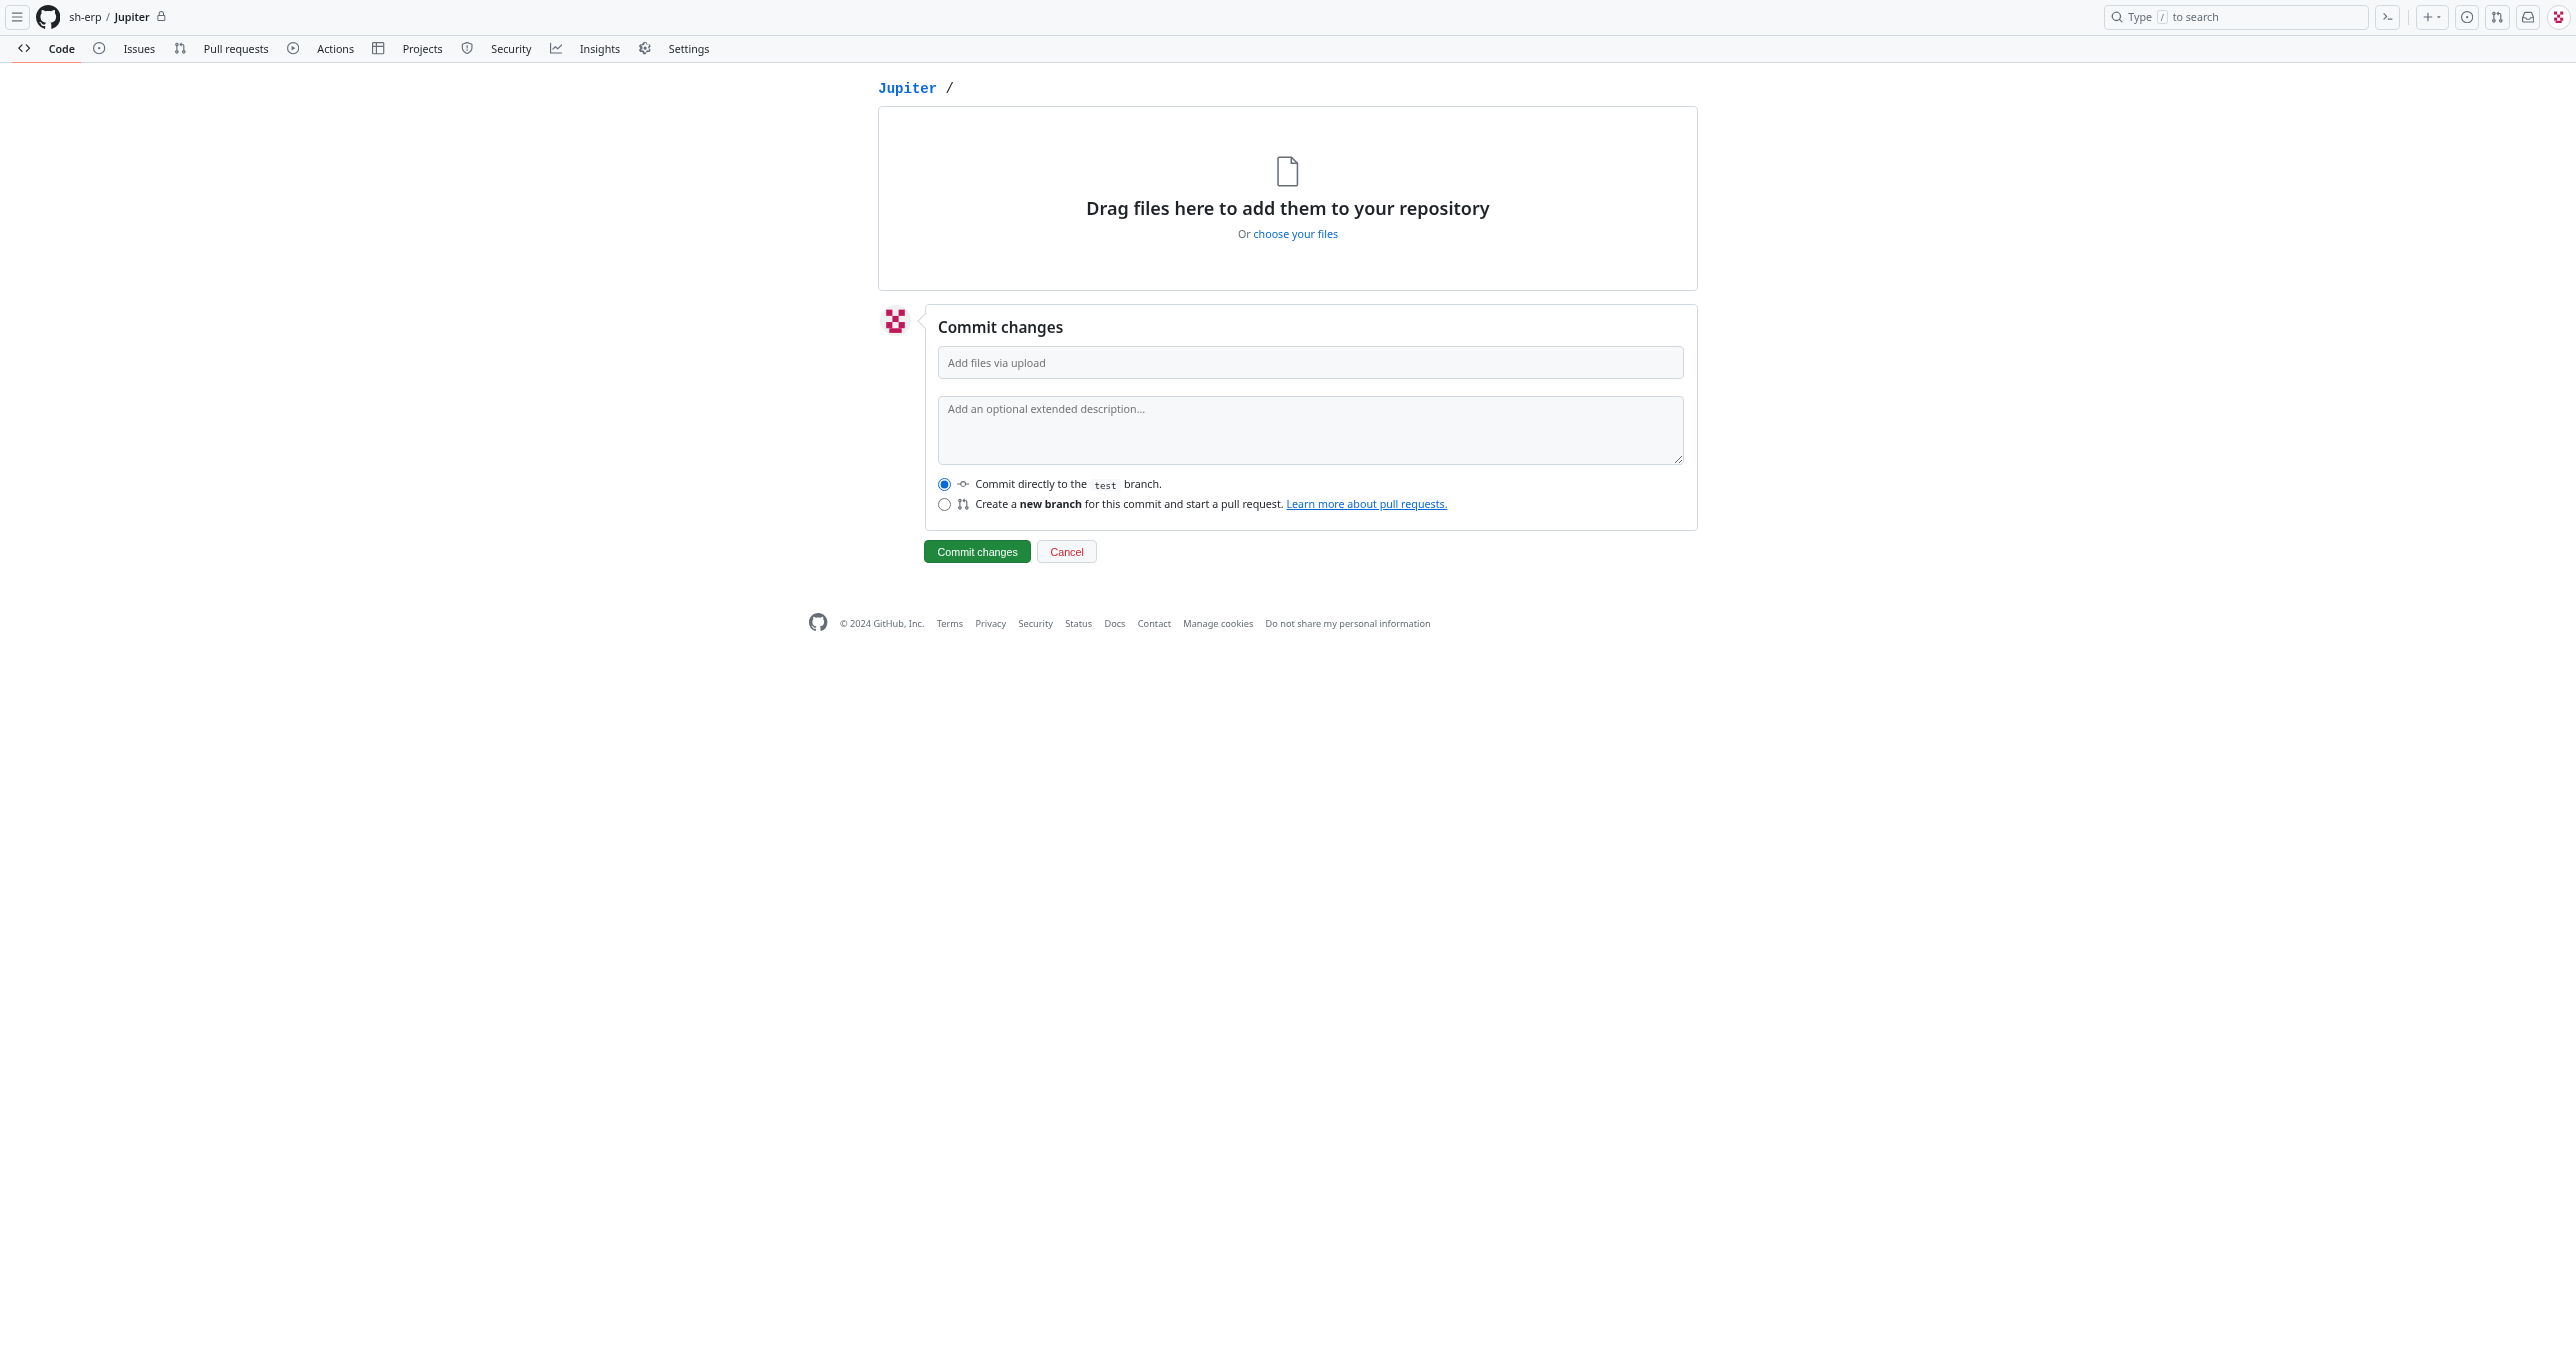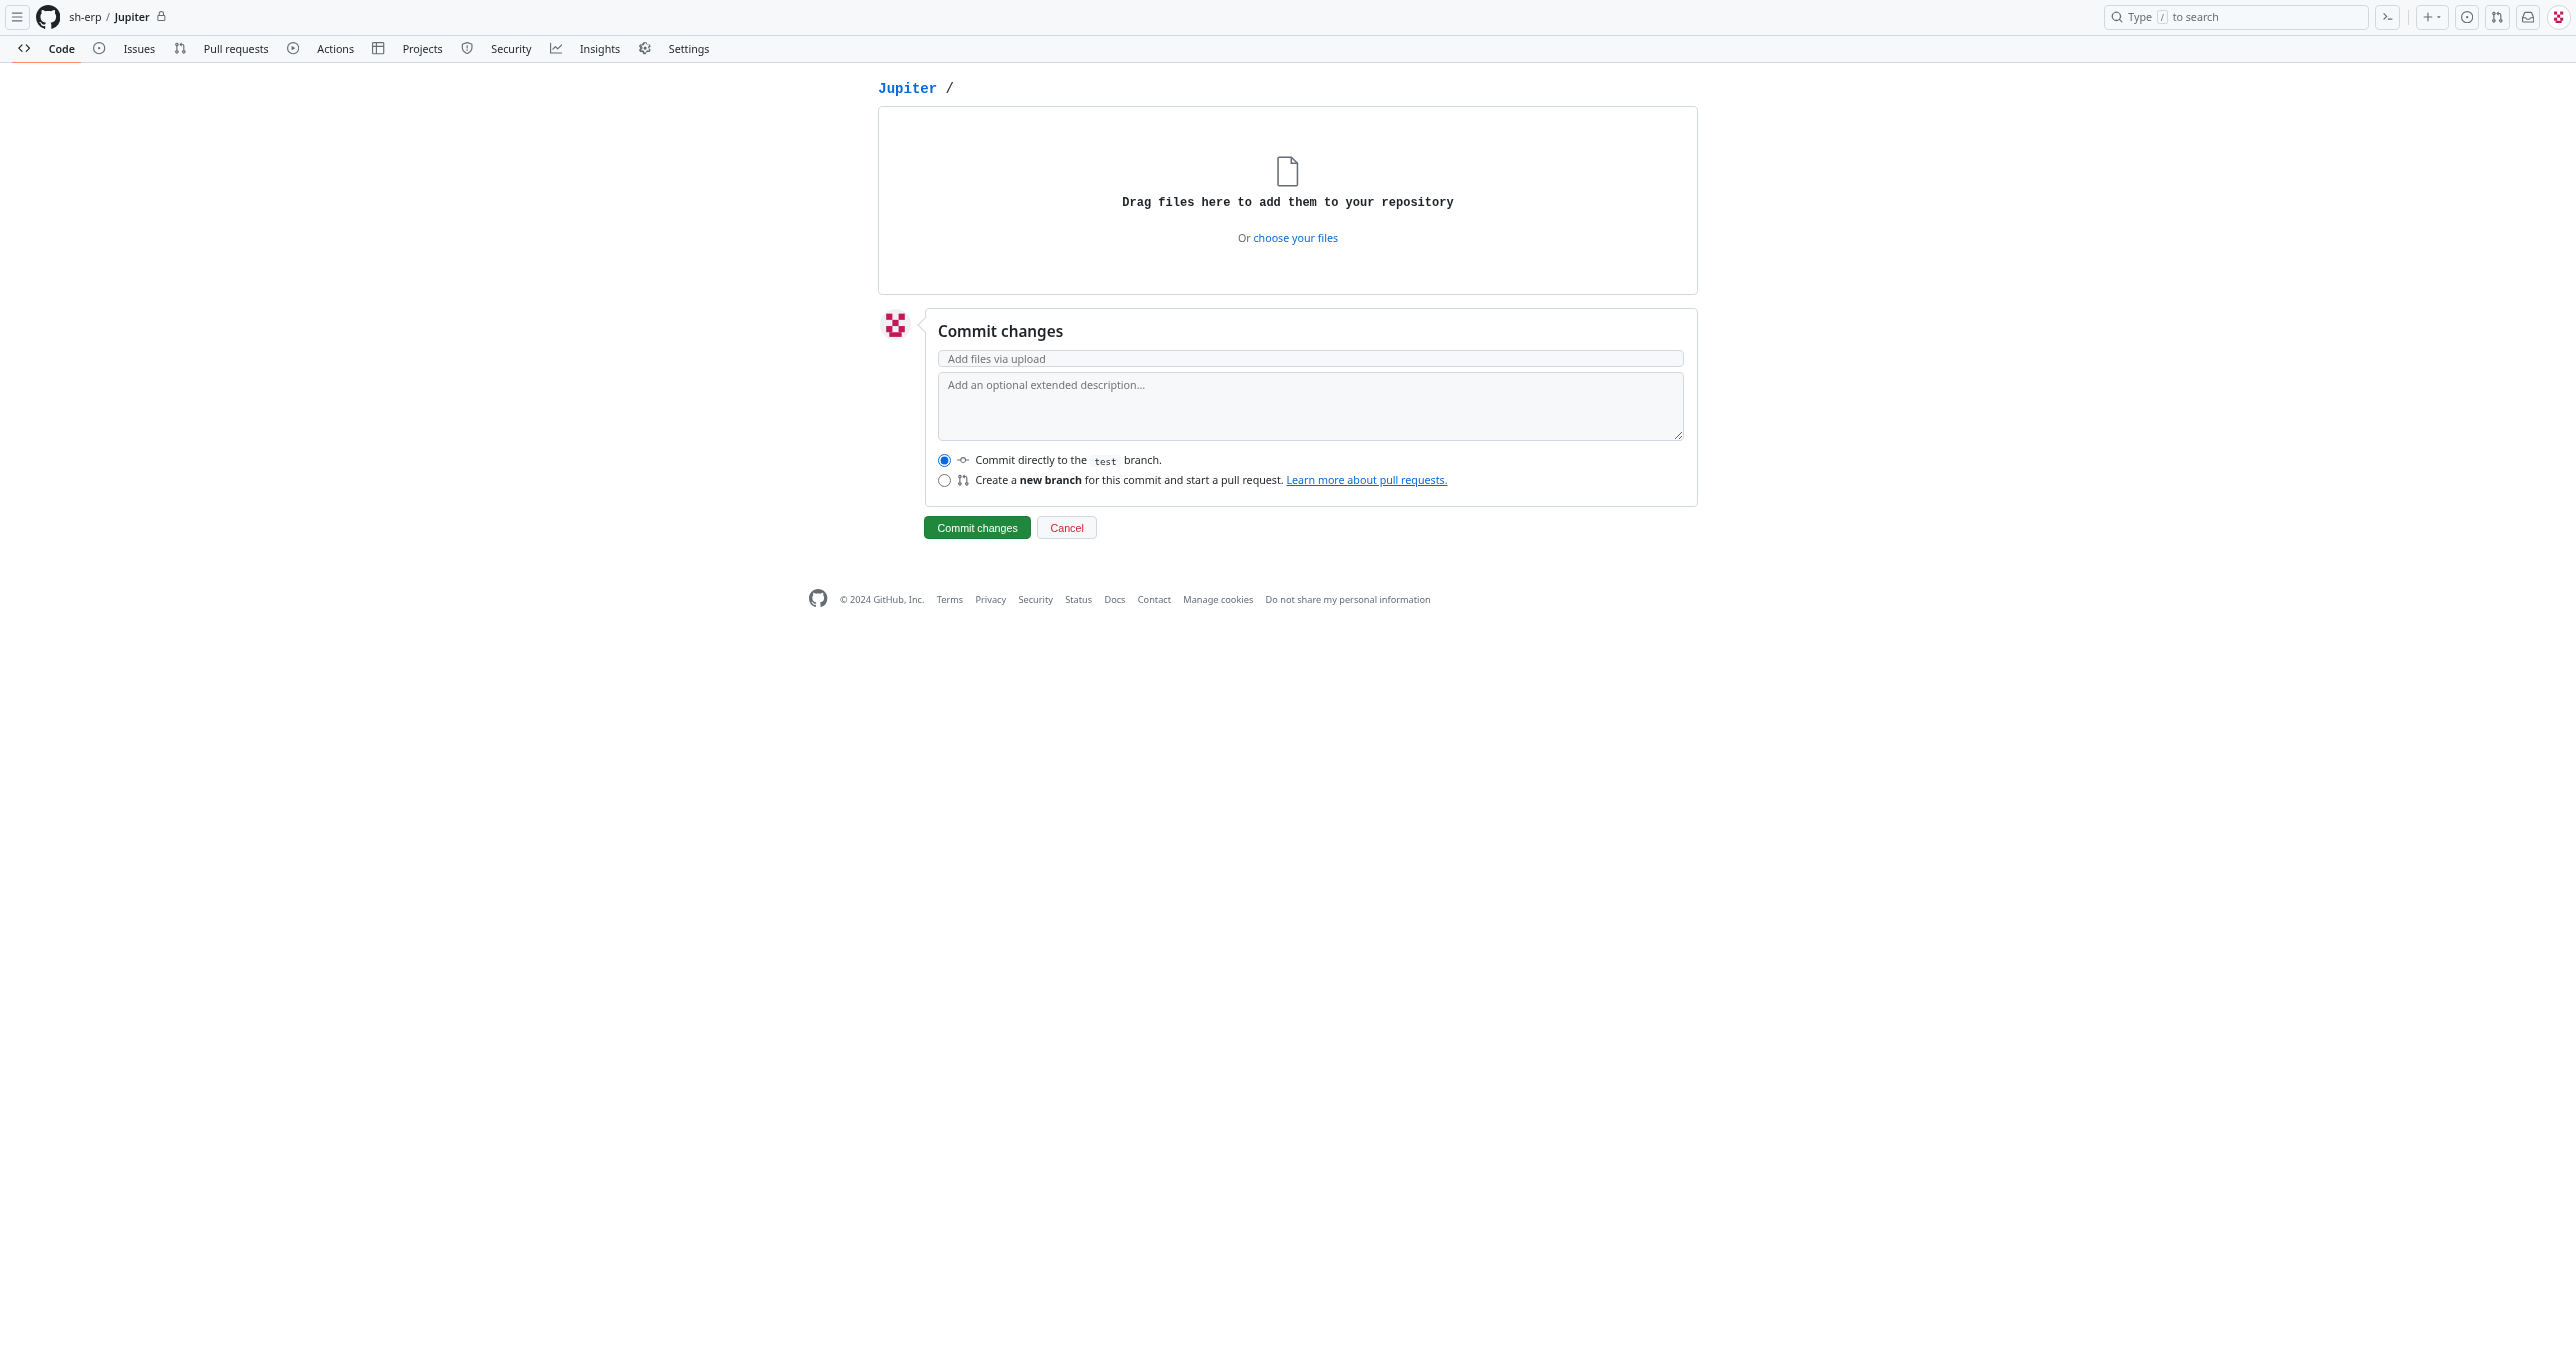--- a/index.html
+++ b/index.html
@@ -32,31 +32,31 @@
 .nav-item.active svg { color: #1f2328; }
 
 
 .main { max-width: 844px; margin: 0 auto; padding: 18.4px 12.3px; }
 .crumb-main { font-size: 14px; margin-bottom: 9px; font-family: Liberation Mono, monospace; }
 .crumb-main a { color: #0969da; font-weight: 600; }
 .crumb-main .sep { color: #1f2328; }
 
 .dropzone { border: 0.8px solid #d0d7de; border-radius: 4.6px; padding: 49px 24.5px; text-align: center; margin-bottom: 12.3px; }
 .dropzone .big-icon { color: #656d76; margin-bottom: 6.1px; }
-.dropzone h2 { font-size: 12px; font-weight: 600; margin-bottom: 21px; font-family: Liberation Mono, monospace; }
+.dropzone h2 { font-size: 18px; font-weight: 600; margin-bottom: 7px; }
 .dropzone p { color: #656d76; }
 .dropzone p a { color: #0969da; }
 
 .commit-row { display: flex; align-items: flex-start; gap: 12.3px; }
 .commit-avatar { width: 34px; height: 34px; border-radius: 50%; background: #fff; display: flex; align-items: center; justify-content: center; flex-shrink: 0; }
 .commit-box { flex: 1; border: 0.8px solid #d0d7de; border-radius: 4.6px; padding: 12.3px; position: relative; background: #fff; }
 .commit-box::before { content: ''; position: absolute; left: -6.1px; top: 10.7px; width: 10.7px; height: 10.7px; background: #fff; border-left: 0.8px solid #d0d7de; border-bottom: 0.8px solid #d0d7de; transform: rotate(45deg); }
 .commit-box h3 { font-size: 15.3px; font-weight: 600; margin-bottom: 9.2px; }
 .commit-box input[type=text], .commit-box textarea { width: 100%; border: 0.8px solid #d0d7de; border-radius: 4.6px; padding: 4.6px 9.2px; font-size: 10.7px; background: #f6f8fa; font-family: inherit; }
-.commit-box input[type=text] { margin-bottom: 5px; height: 17px; }
+.commit-box input[type=text] { margin-bottom: 17px; height: 33px; }
 .commit-box textarea { height: 69px; resize: vertical; margin-bottom: 9.2px; }
 .radio-row { display: flex; align-items: center; gap: 6.1px; margin-bottom: 6.1px; font-size: 10.7px; }
 .radio-row input[type=radio] { accent-color: #0969da; }
 .radio-row svg { color: #656d76; }
 .branch-tag { background: #f6f8fa; border-radius: 3.1px; padding: 0.8px 4.6px; font-family: ui-monospace, monospace; font-size: 9.2px; }
 .radio-row a { color: #0969da; text-decoration: underline; }
 
 .actions { display: flex; gap: 6.1px; margin-top: 9.2px; margin-left: 46px; }
 .btn-primary { background: #1f883d; color: #fff; border: 0.8px solid rgba(31,35,40,0.15); border-radius: 4.6px; padding: 4.6px 12.3px; font-size: 10.7px; font-weight: 500; cursor: pointer; }
 .btn-secondary { background: #f6f8fa; color: #cf222e; border: 0.8px solid #d0d7de; border-radius: 4.6px; padding: 4.6px 12.3px; font-size: 10.7px; cursor: pointer; }

